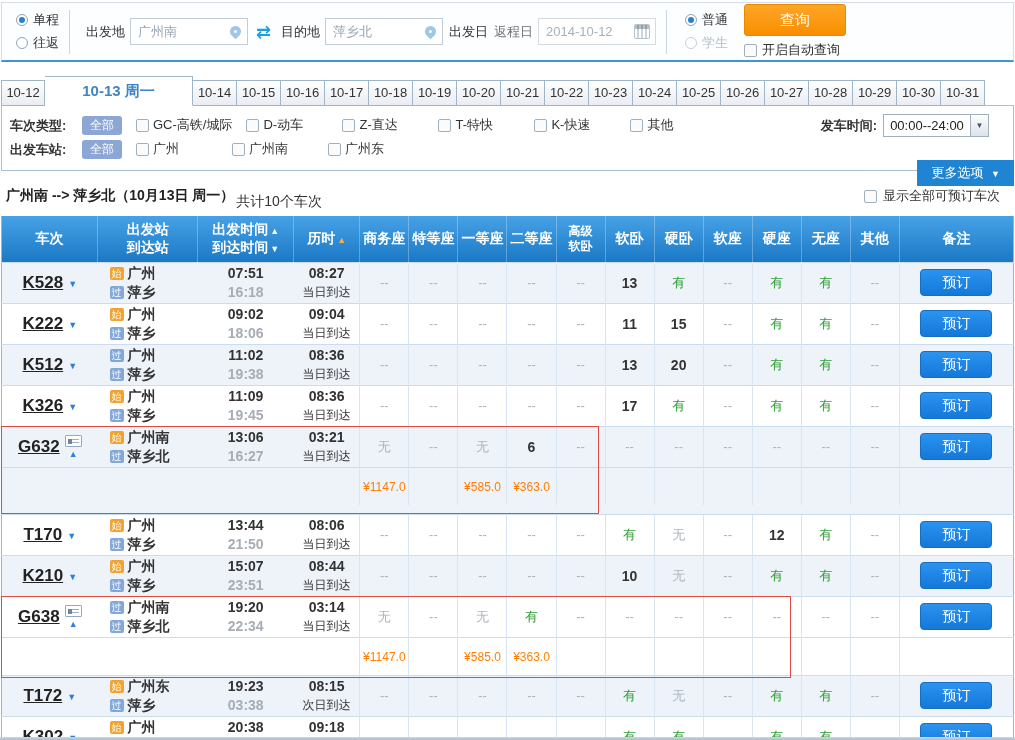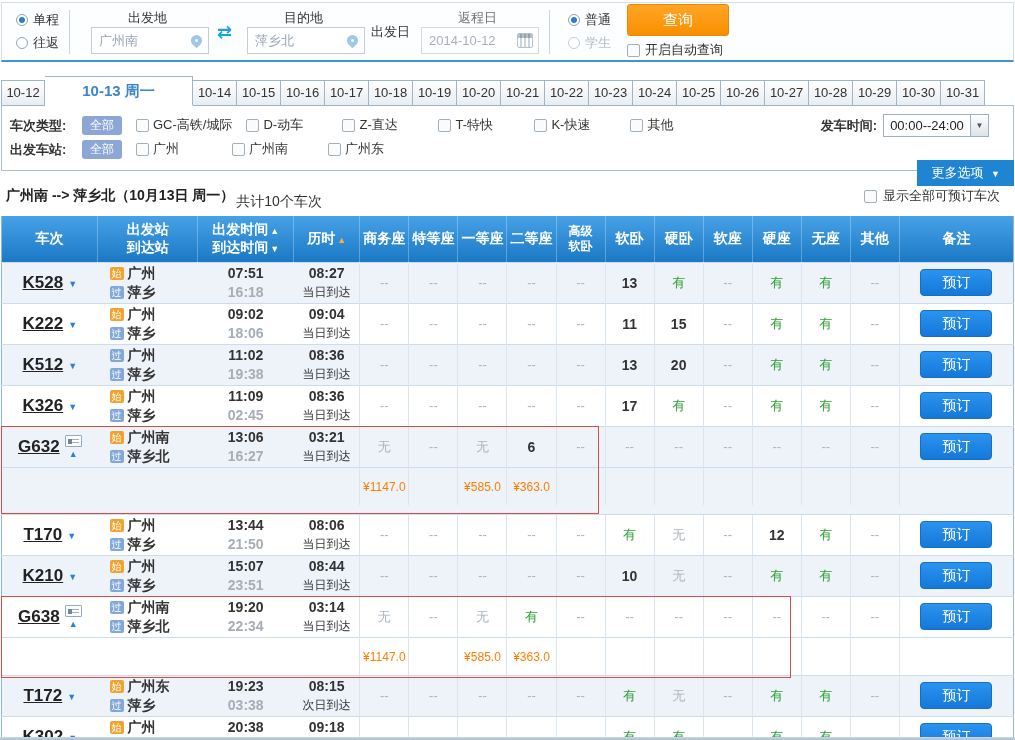--- a/index.html
+++ b/index.html
@@ -10,21 +10,21 @@
   
   .search-bar { margin:2px 1px 0 1px; height:60px; border:1px solid #d6dde6; border-bottom:2px solid #3f94d6;
     background:#fdfeff; display:flex; align-items:center; padding:0 6px; }
   .v-div { width:1px; height:44px; background:#c9d5e1; margin:0 10px; }
   .radio-col { display:flex; flex-direction:column; justify-content:center; gap:5px; font-size:13px; color:#333; padding-left:8px; }
   .radio-row { display:flex; align-items:center; gap:5px; cursor:pointer; }
   .radio { width:12px; height:12px; border-radius:50%; border:1px solid #8ea4b8; background:#fff; position:relative; flex:0 0 auto; }
   .radio.sel::after { content:""; position:absolute; left:2px; top:2px; right:2px; bottom:2px; border-radius:50%; background:#2b7fd0; }
   .radio.dis { border-color:#c6ced6; }
   .lbl-dis { color:#b3bcc5; }
-  .field { display:flex; align-items:center; font-size:13px; color:#333; margin-left:6px; white-space:nowrap;flex-direction:column; }
+  .field { display:flex; align-items:center; font-size:13px; color:#333; margin-left:6px; white-space:nowrap; }
   .field.dim > .flabel { color:#737373; }
   .ibox { position:relative; margin-left:5px; }
   .ibox input { height:27px; border:1px solid #c3cdd8; padding:0 24px 0 7px; font-size:13px; font-family:inherit; outline:none; background:#fff; }
   .in-station { width:118px; color:#98a4b2; }
   .in-date { width:118px; color:#3a4450; }
   .in-date.dim { color:#a7b0ba; border-color:#d3dae2; }
   .pin-icon { position:absolute; right:7px; top:8px; width:11px; height:11px; background:#9ec7e8;
     border-radius:50% 50% 50% 0; transform:rotate(-45deg); }
   .pin-icon::after { content:""; position:absolute; left:4px; top:4px; width:3px; height:3px; border-radius:50%; background:#fff; }
   .swap-icon { color:#1ba2dd; font-size:18px; font-weight:bold; margin:0 4px 0 8px; cursor:pointer; }
@@ -468,21 +468,21 @@
                 <span class="badge start">始</span>
                 <span class="st-name">广州</span>
               </div>
               <div class="st-line">
                 <span class="badge pass">过</span>
                 <span class="st-name">萍乡</span>
               </div>
             </td>
             <td>
               <div class="dep-t">11:09</div>
-              <div class="arr-t">02:45</div>
+              <div class="arr-t">19:45</div>
             </td>
             <td>
               <div class="dur-1">08:36</div>
               <div class="dur-2">当日到达</div>
             </td>
             <td class="seat"><span class="s-gray">--</span></td>
             <td class="seat"><span class="s-gray">--</span></td>
             <td class="seat"><span class="s-gray">--</span></td>
             <td class="seat"><span class="s-gray">--</span></td>
             <td class="seat"><span class="s-gray">--</span></td>

